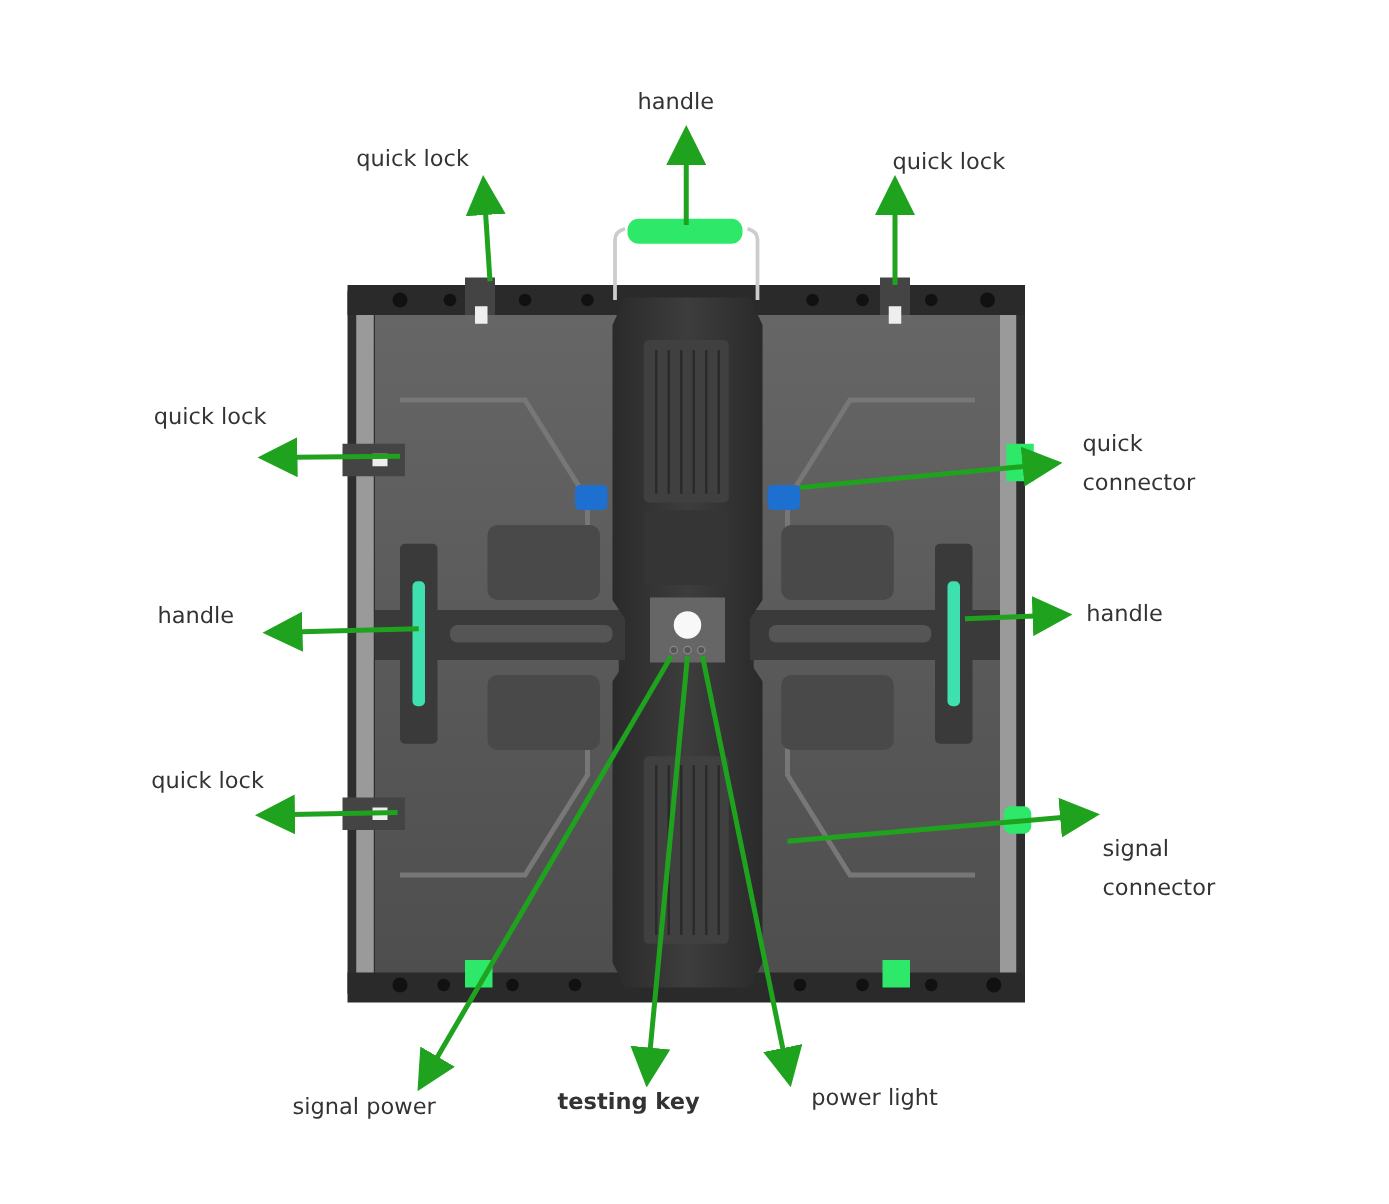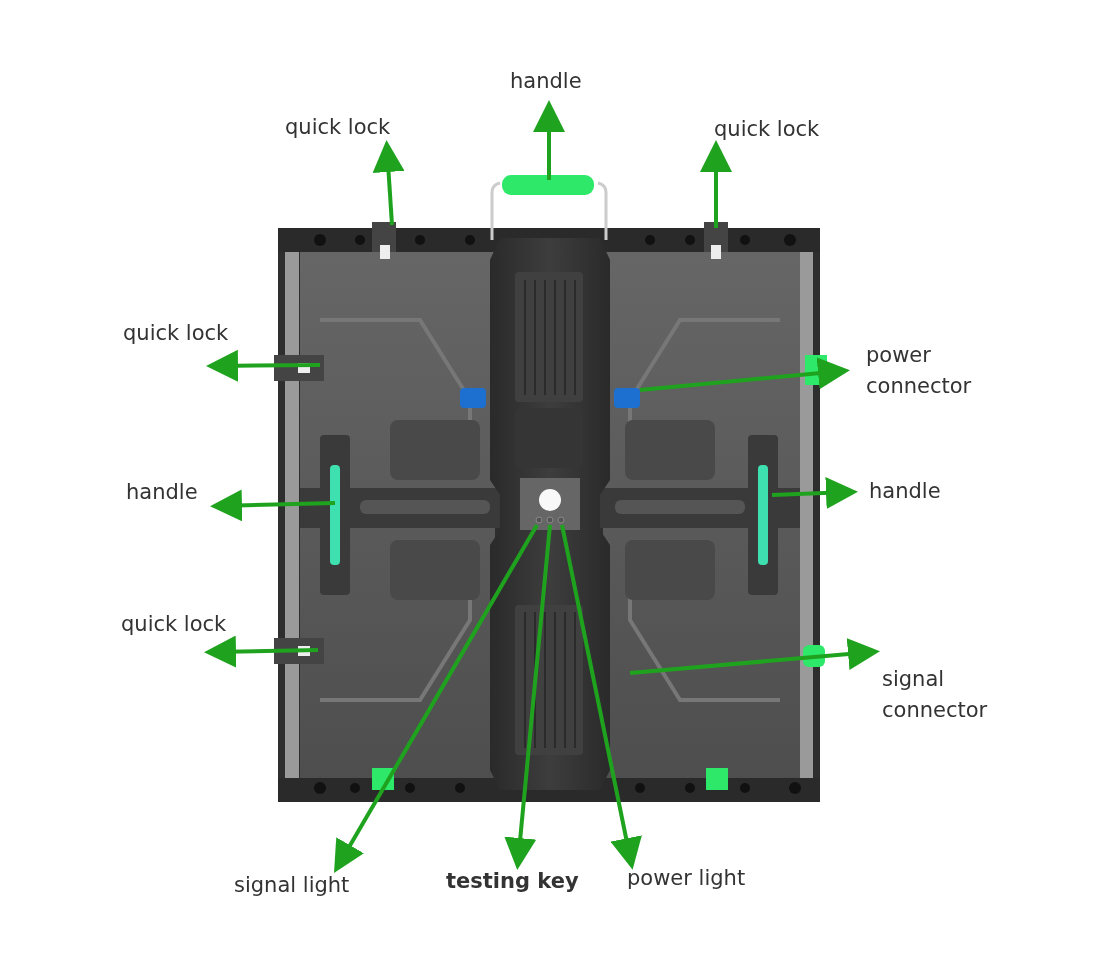--- a/index.html
+++ b/index.html
@@ -1,18 +1,18 @@
 <!DOCTYPE html>
 <html><head>
 <meta charset="utf-8">
 <style>
   html, body { margin:0; padding:0; background:#ffffff; }
   body { width:1111px; height:963px; position:relative; overflow:hidden;
          font-family:"DejaVu Sans", "Liberation Sans", sans-serif; }
-  .label { position:absolute; color:#333333; font-size:21px; line-height:31px; white-space:nowrap; }
+  .label { position:absolute; color:#333333; font-size:18px; line-height:31px; white-space:nowrap; }
   svg#diagram { position:absolute; left:0; top:0; }
 </style>
 </head>
 <body>
 
 <svg id="diagram" width="1111" height="963" viewBox="0 0 1111 963">
   <defs>
     <marker id="ah" markerWidth="8" markerHeight="8" refX="6" refY="4" orient="auto" markerUnits="strokeWidth">
       <path d="M0,0 L8,4 L0,8 z" fill="#1fa31f"></path>
     </marker>
@@ -162,23 +162,23 @@
   </g>
 </svg>
 
 <div class="label" style="left:510px;top:66px;">handle</div>
 <div class="label" style="left:285px;top:112px;">quick lock</div>
 <div class="label" style="left:714px;top:114px;">quick lock</div>
 <div class="label" style="left:123px;top:318px;">quick lock</div>
 <div class="label" style="left:126px;top:477px;">handle</div>
 <div class="label" style="left:121px;top:609px;">quick lock</div>
 <div class="label" style="left:866px;top:340px;">
-  <div>power</div>
+  <div>quick</div>
   <div>connector</div>
 </div>
 <div class="label" style="left:869px;top:476px;">handle</div>
 <div class="label" style="left:882px;top:664px;">
   <div>signal</div>
   <div>connector</div>
 </div>
-<div class="label" style="left:234px;top:870px;">signal light</div>
+<div class="label" style="left:234px;top:870px;">signal power</div>
 <div class="label" style="left:446px;top:866px;font-weight:bold;">testing key</div>
-<div class="label" style="left:627px;top:863px;">power light</div>
+<div class="label" style="left:649px;top:863px;">power light</div>
 
 </body></html>

